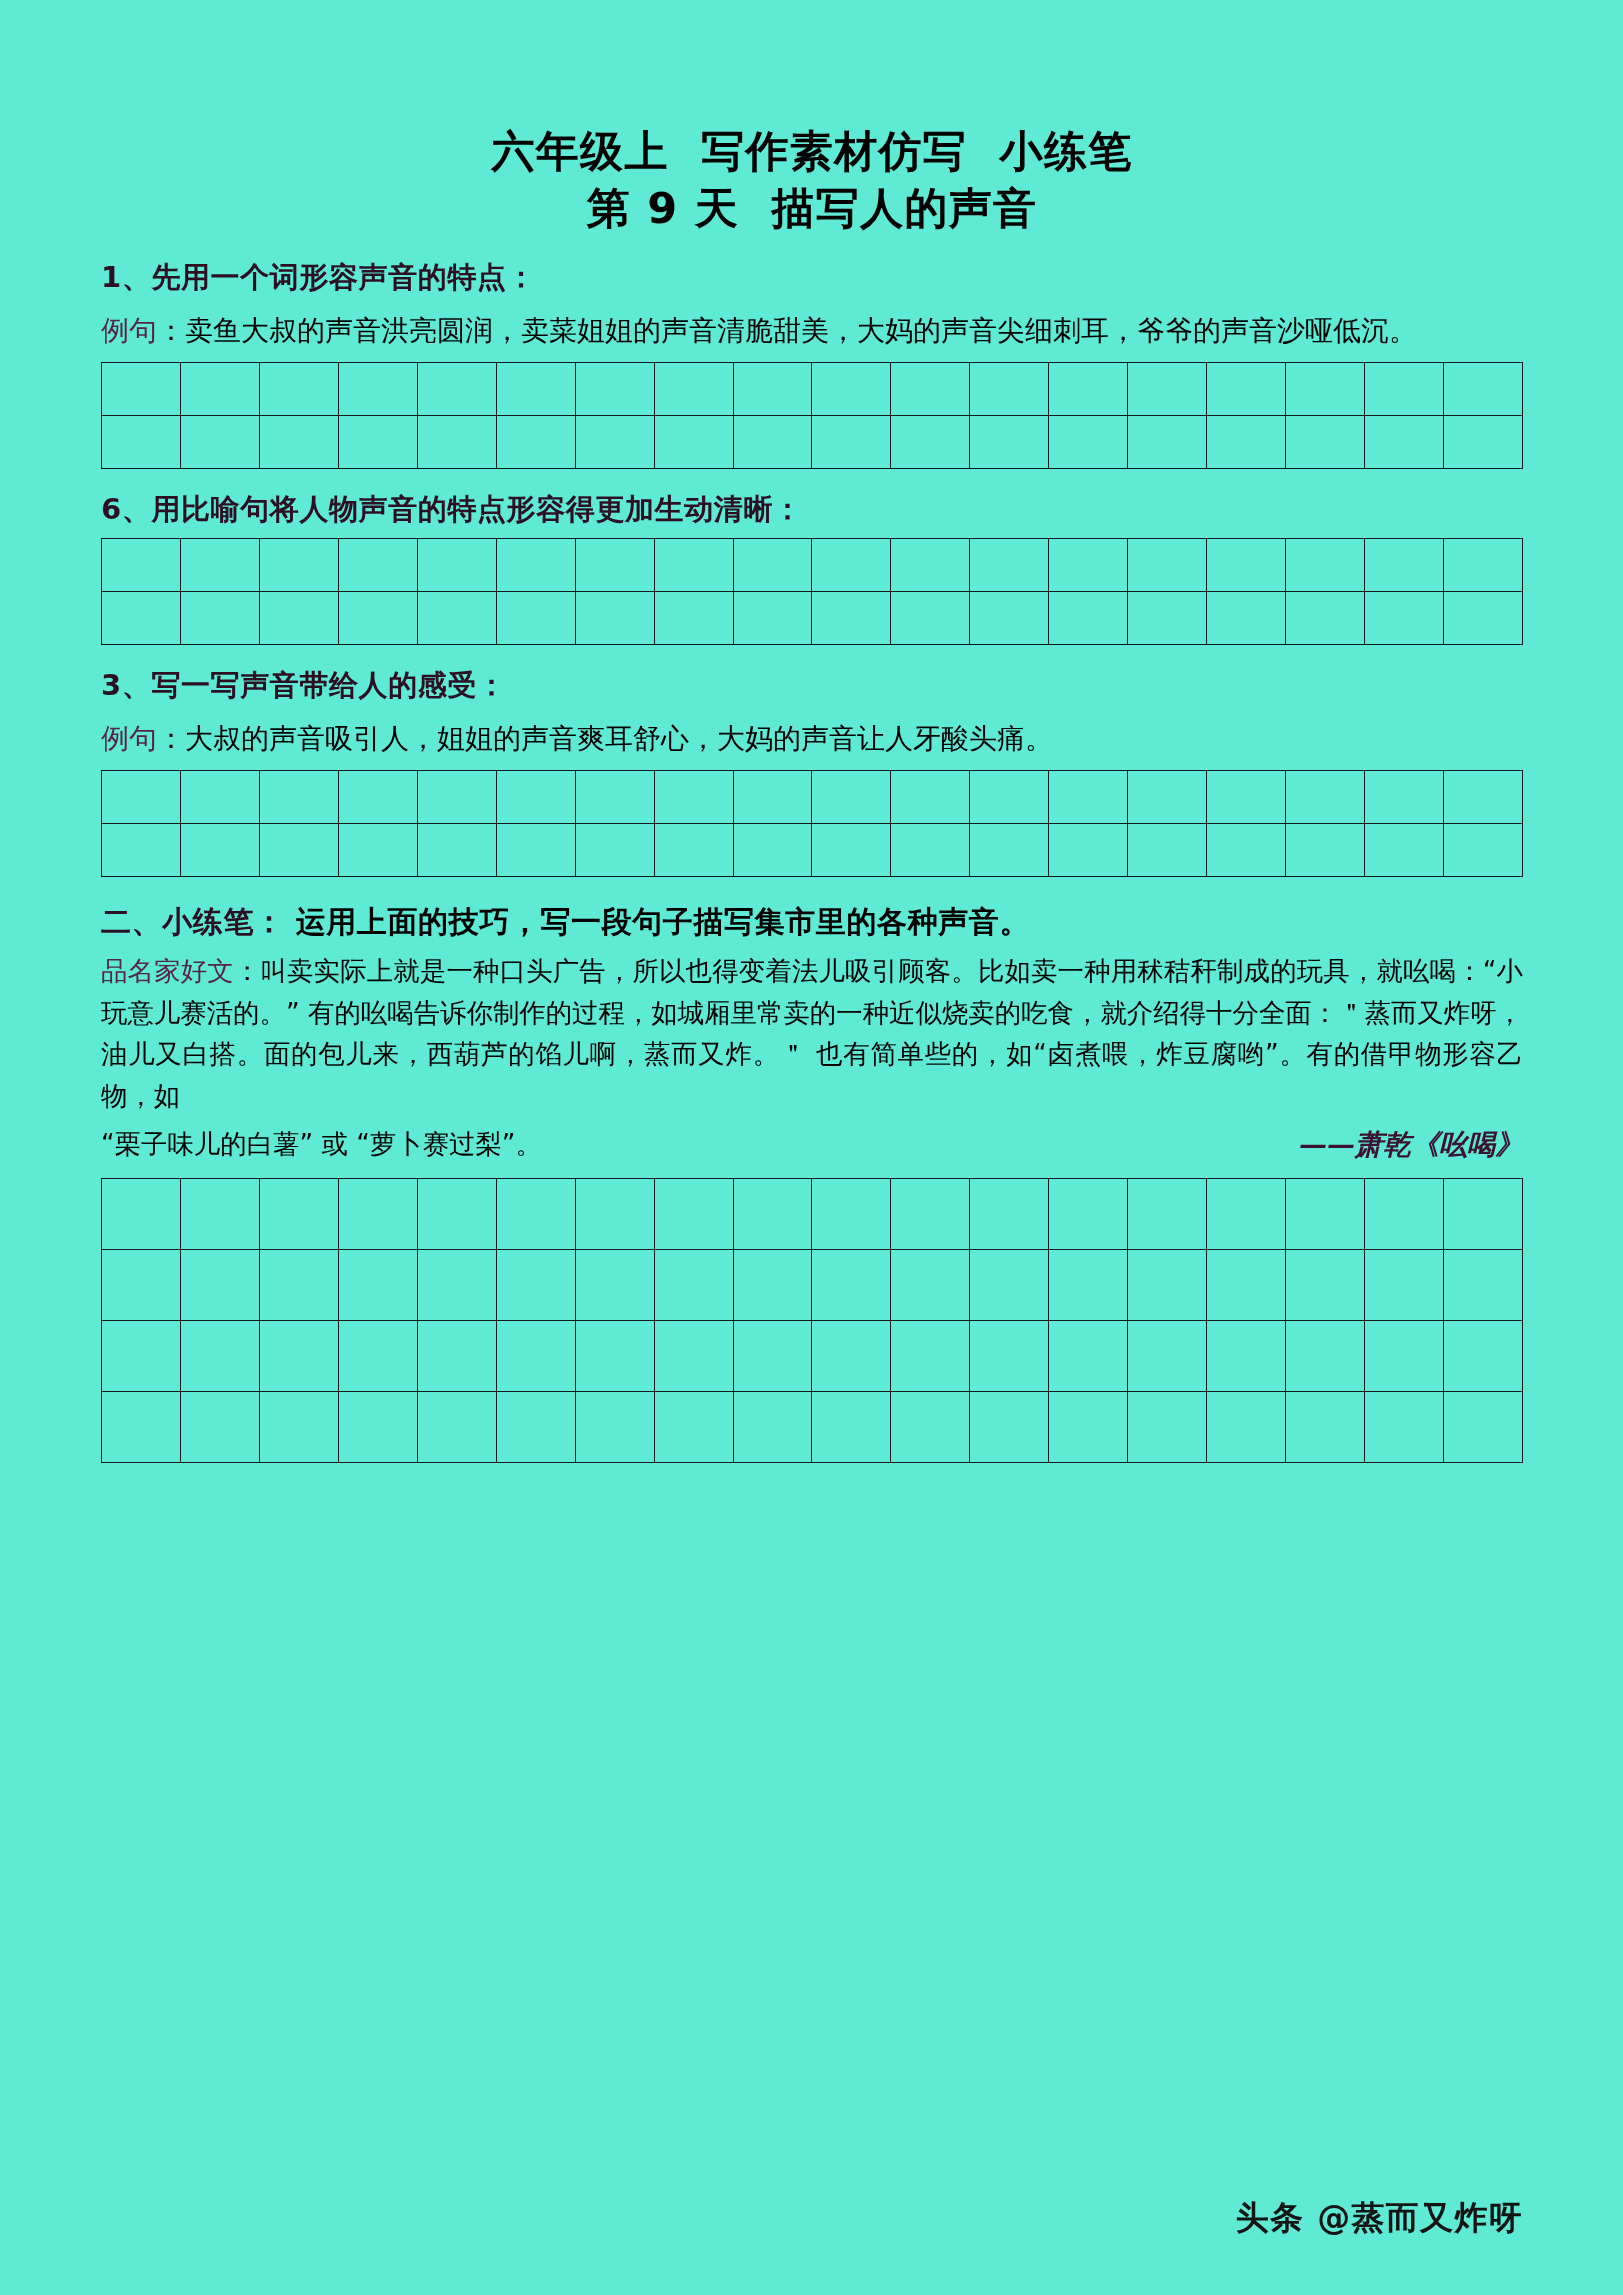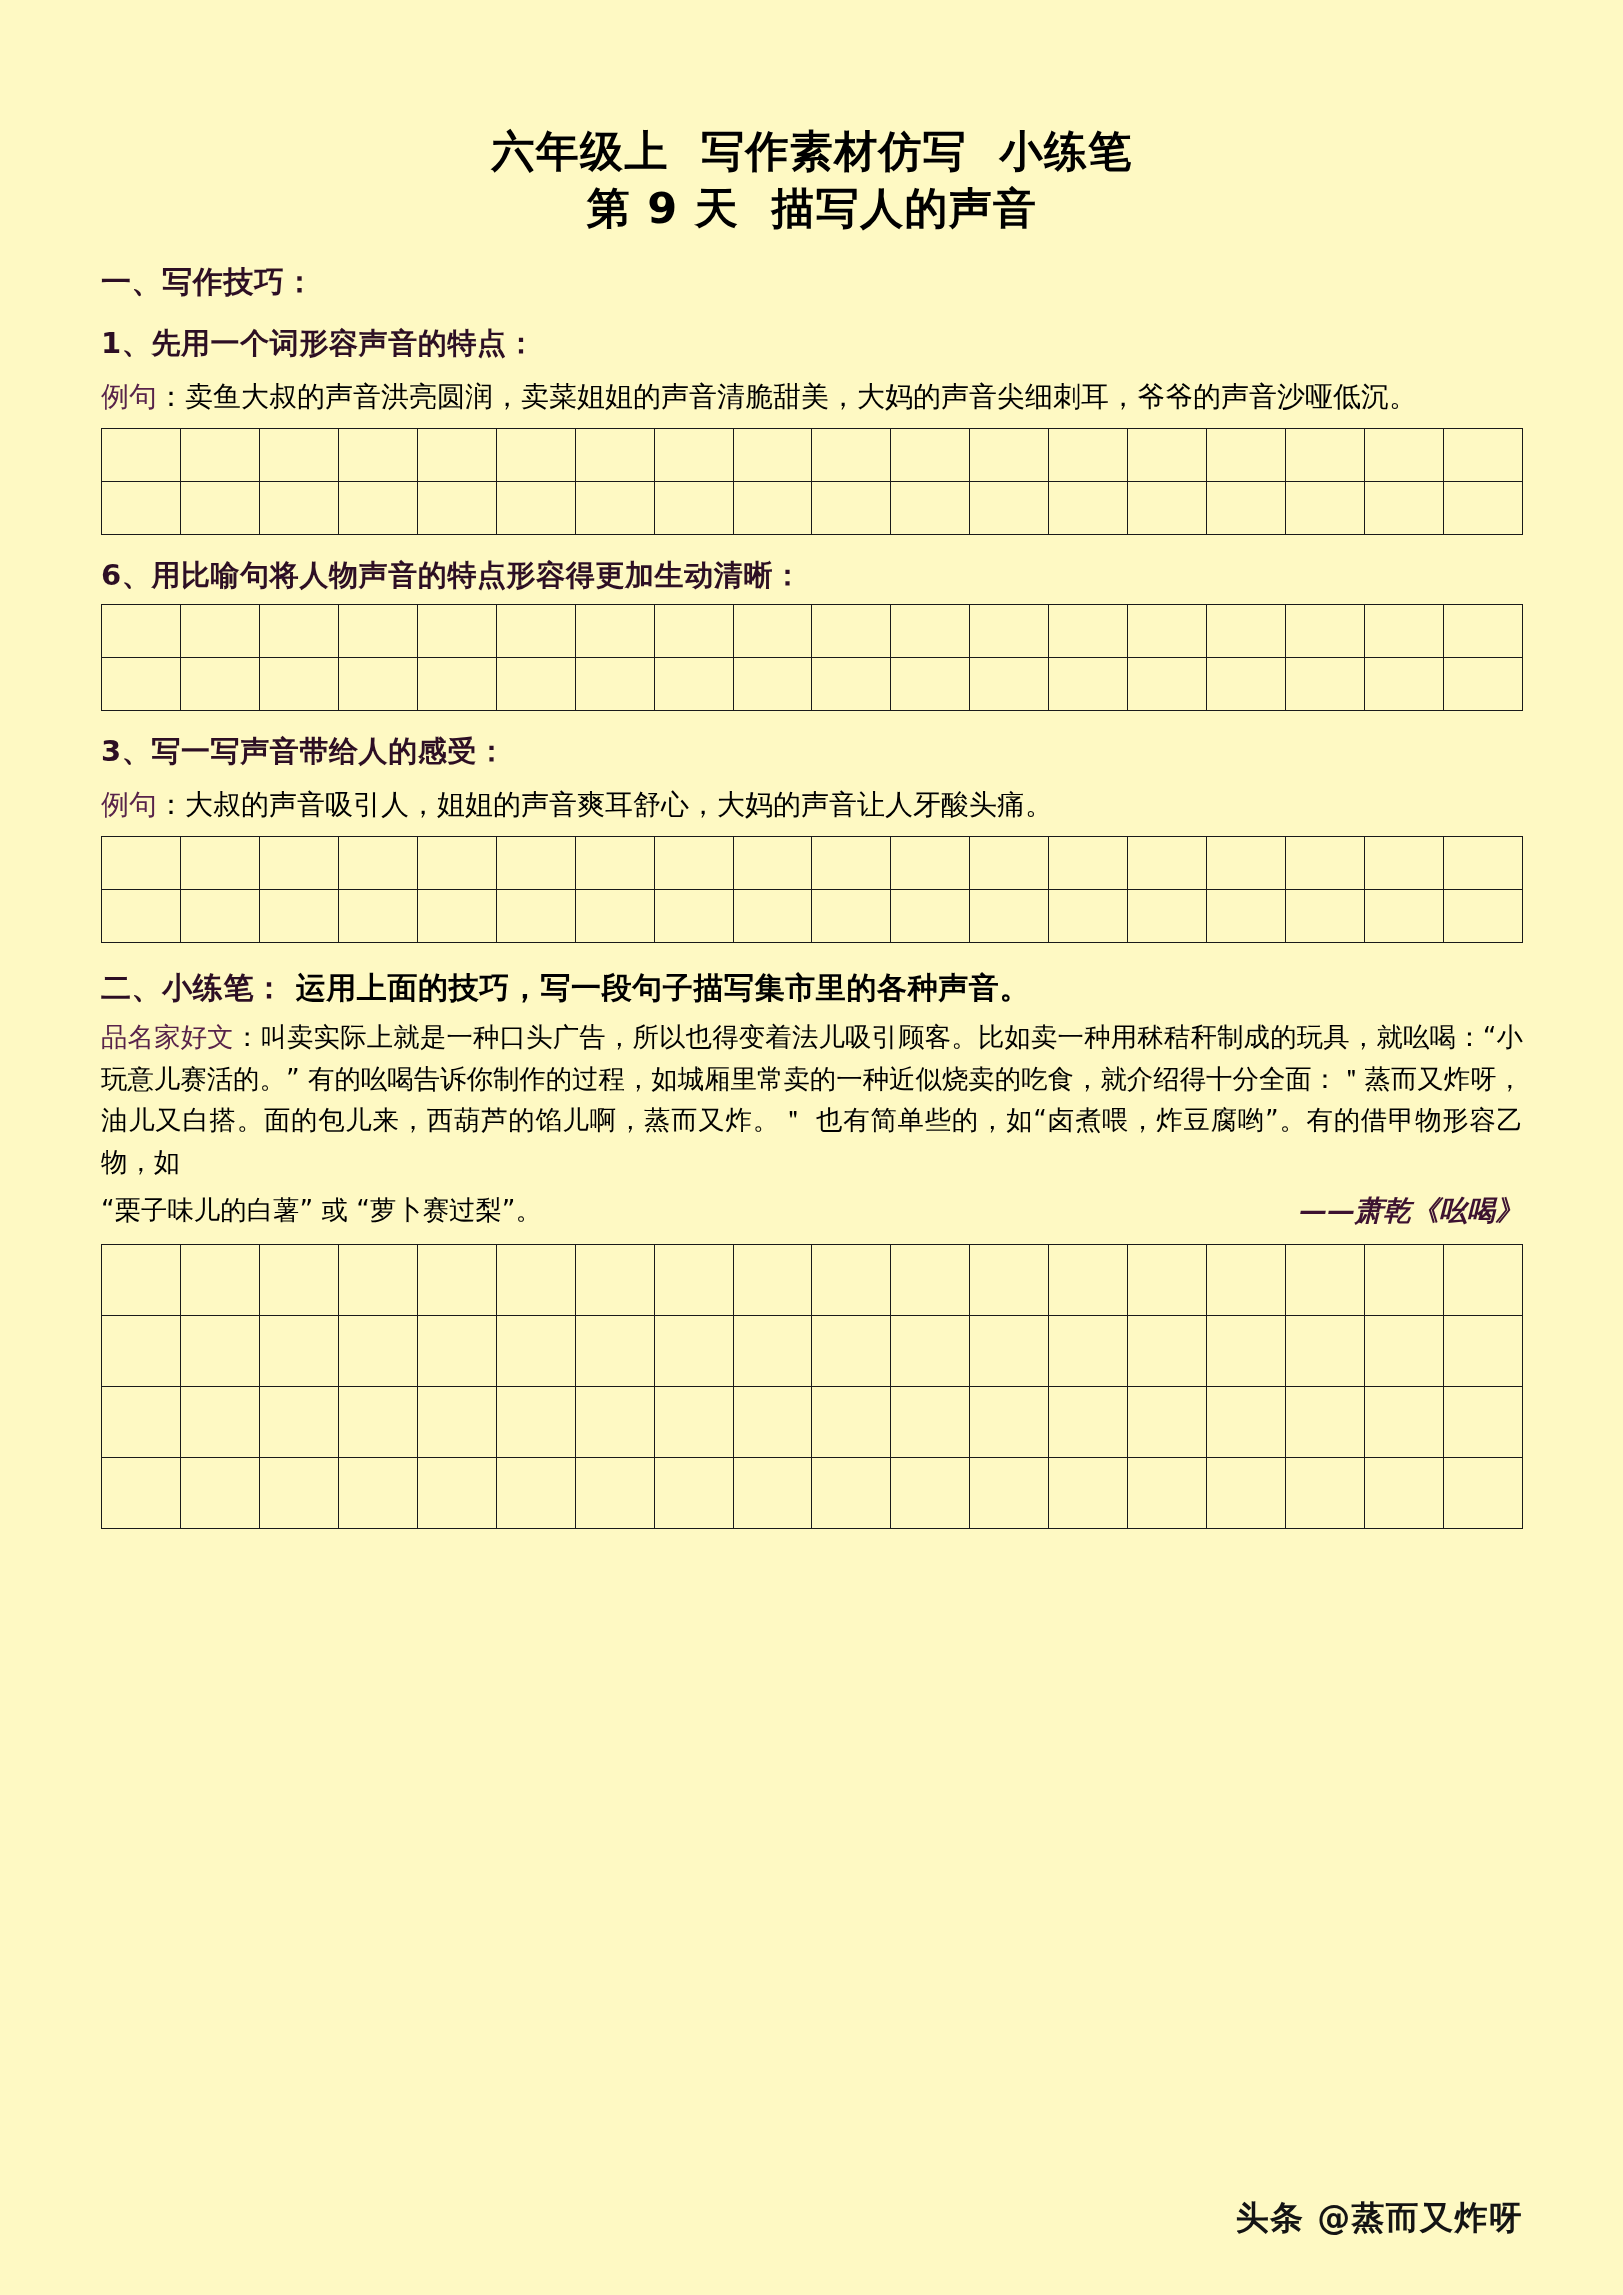--- a/index.html
+++ b/index.html
@@ -8,21 +8,21 @@
     background: #ffffff;
   }
   body {
     font-family: "DejaVu Sans", "Liberation Sans", sans-serif;
     color: #000000;
   }
   .page {
     position: relative;
     width: 1624px;
     height: 2295px;
-    background: #fef9c3;
+    background: #5eead4;
     box-sizing: border-box;
     padding: 0 101px;
     overflow: hidden;
   }
 
   
   .title-block {
     padding-top: 123px;
     text-align: center;
   }
@@ -120,21 +120,20 @@
 </head>
 <body>
 
 <div class="page">
 
   <div class="title-block">
     <div class="title-line">六年级上  写作素材仿写  小练笔</div>
     <div class="title-line">第 9 天  描写人的声音</div>
   </div>
 
-  <div class="h-major">一、写作技巧：</div>
 
   <div class="h-sub">1、先用一个词形容声音的特点：</div>
   <div class="para"><span class="lbl-accent">例句</span><span>：</span><span>卖鱼大叔的声音洪亮圆润，卖菜姐姐的声音清脆甜美，大妈的声音尖细刺耳，爷爷的声音沙哑低沉。</span></div>
   <table class="grid">
     <tbody>
       <tr>
         <td></td>
           <td></td>
           <td></td>
           <td></td>

